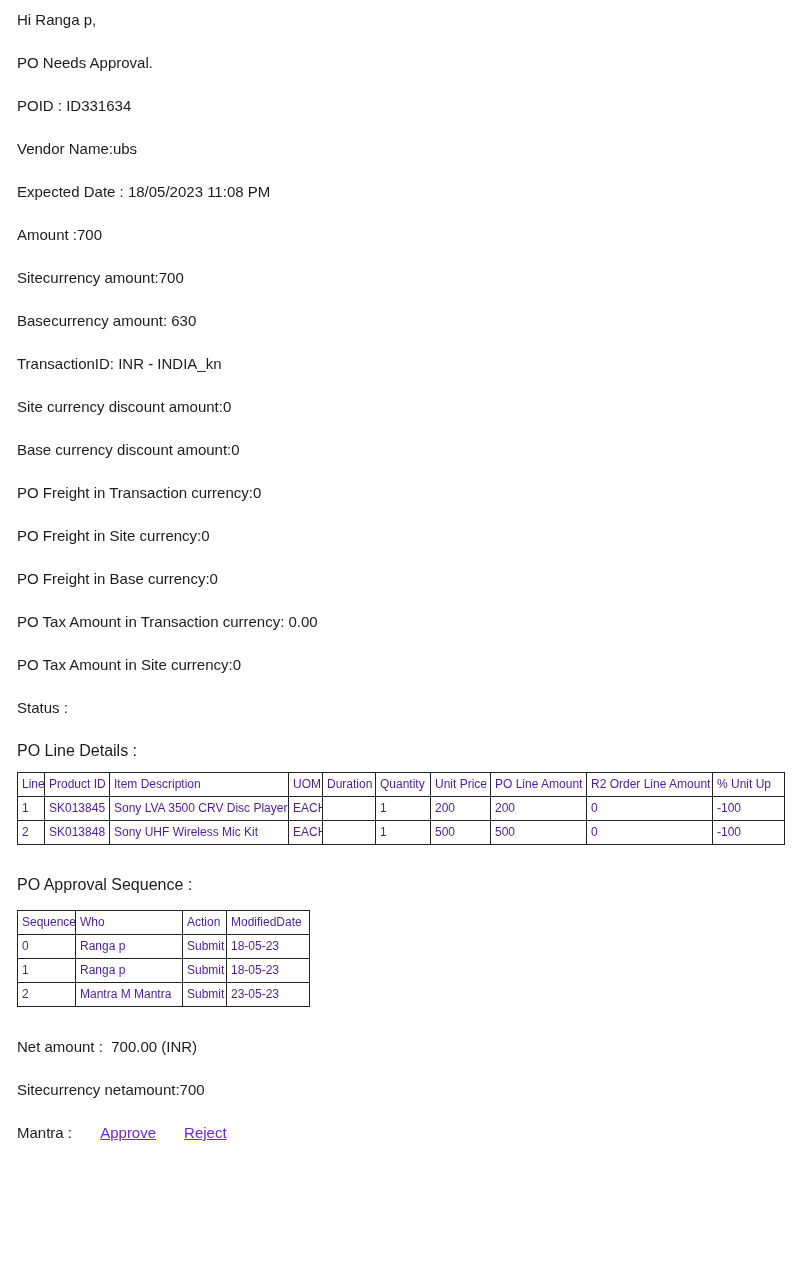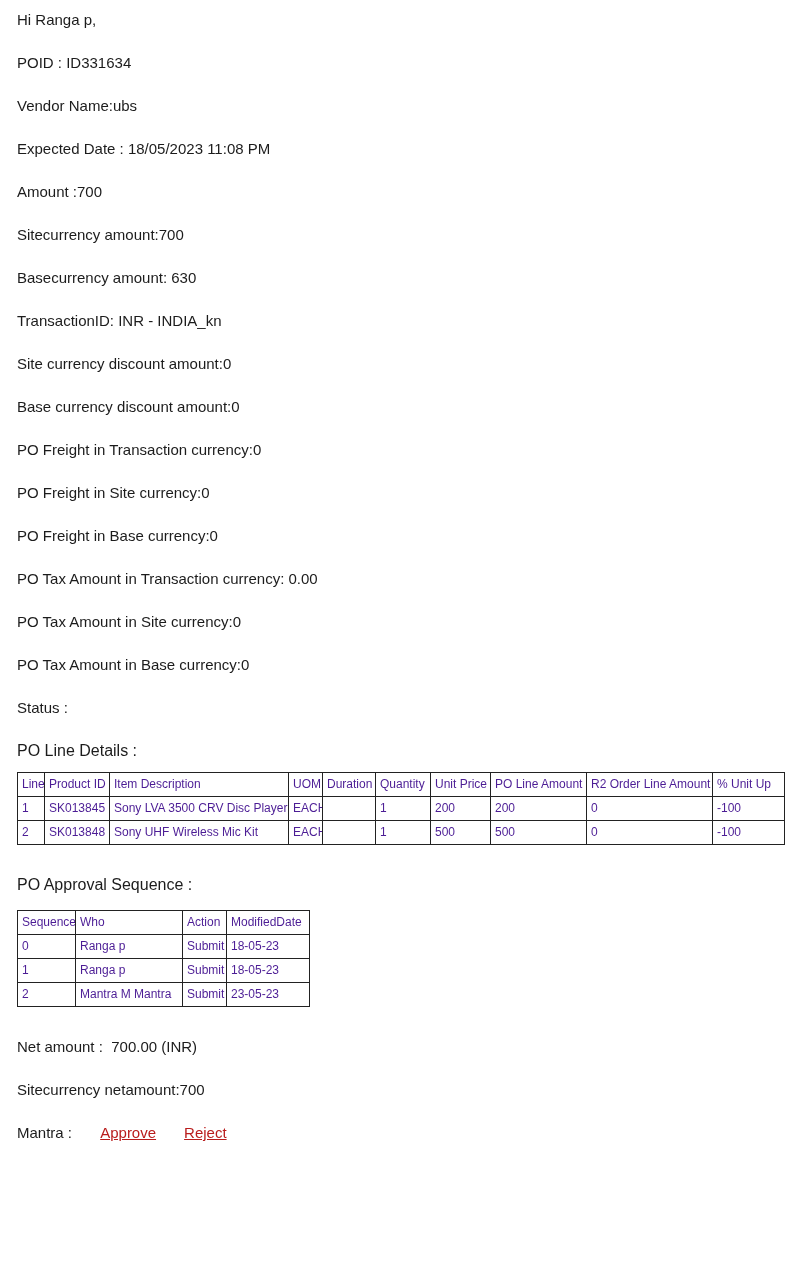--- a/index.html
+++ b/index.html
@@ -45,48 +45,48 @@
   }
   .po-table { width: 767px; }
   .seq-table { width: 292px; }
   .actions-line {
     font-size: 15px;
     line-height: 16px;
     margin: 0;
     white-space: pre-wrap;
   }
   a.action-link {
-    color: #b91c1c;
+    color: #6d28d9;
     text-decoration: underline;
     cursor: pointer;
     margin-right: 4px;
     margin-left: 24px;
   }
 </style>
 </head>
 <body>
 
 <div class="doc">
 
   <p class="line">Hi Ranga p,</p>
+  <p class="line">PO Needs Approval.</p>
   <p class="line">POID : ID331634</p>
   <p class="line">Vendor Name:ubs</p>
   <p class="line">Expected Date : 18/05/2023 11:08 PM</p>
   <p class="line">Amount :700</p>
   <p class="line">Sitecurrency amount:700</p>
   <p class="line">Basecurrency amount: 630</p>
   <p class="line">TransactionID: INR - INDIA_kn</p>
   <p class="line">Site currency discount amount:0</p>
   <p class="line">Base currency discount amount:0</p>
   <p class="line">PO Freight in Transaction currency:0</p>
   <p class="line">PO Freight in Site currency:0</p>
   <p class="line">PO Freight in Base currency:0</p>
   <p class="line">PO Tax Amount in Transaction currency: 0.00</p>
   <p class="line">PO Tax Amount in Site currency:0</p>
-  <p class="line">PO Tax Amount in Base currency:0</p>
   <p class="line">Status :</p>
 
   <p class="table-title">PO Line Details :</p>
 
   <table class="po-table">
     <colgroup>
       <col style="width:27px">
         <col style="width:65px">
         <col style="width:179px">
         <col style="width:34px">

